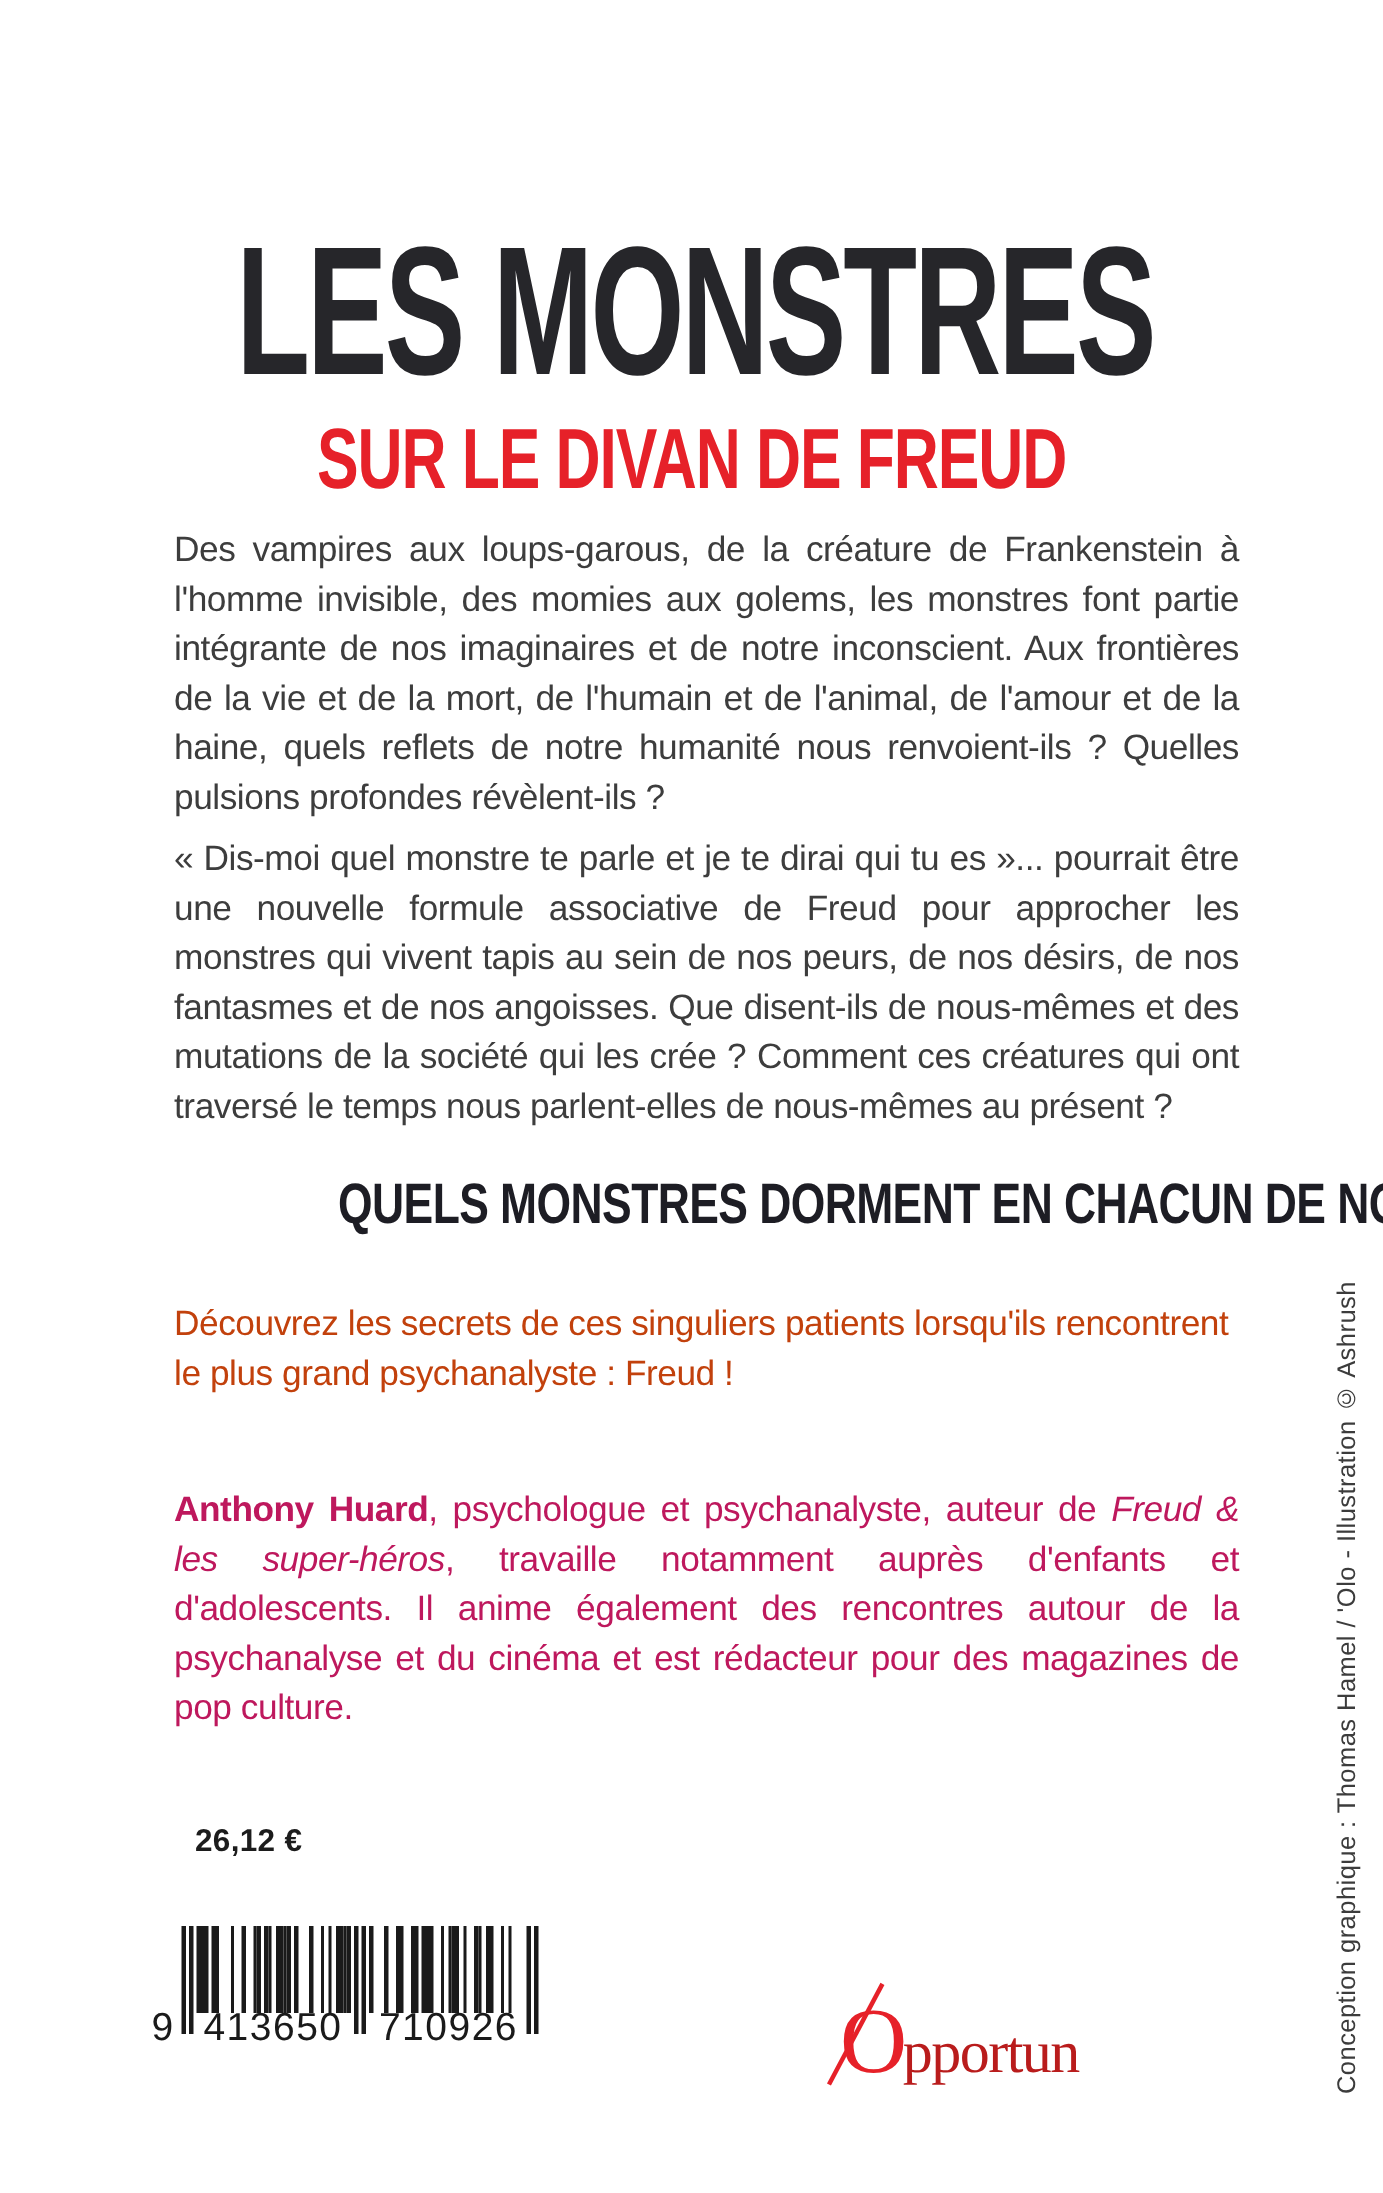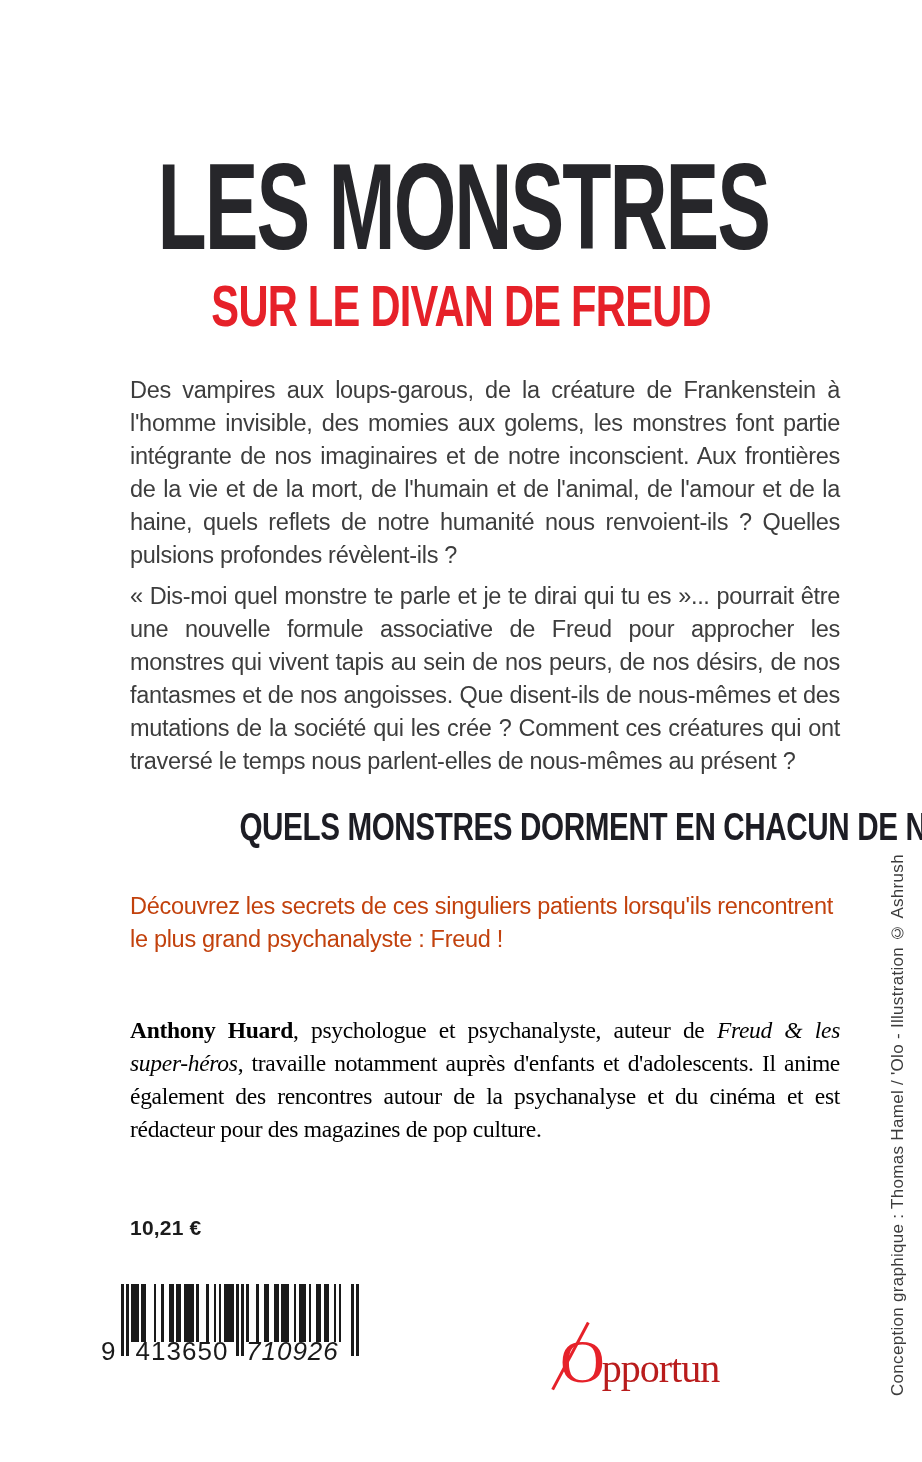--- a/index.html
+++ b/index.html
@@ -14,52 +14,52 @@
     display:inline-block;font-size:122px;line-height:1.0;font-weight:800;
     letter-spacing:-3px;color:#26262a;transform:scaleX(0.66);transform-origin:center;
     white-space:nowrap;
   }
   .book-subtitle{
     display:inline-block;margin-top:10px;font-size:57px;line-height:1.0;font-weight:800;
     letter-spacing:-1px;color:#e62129;transform:scaleX(0.73);transform-origin:center;
     white-space:nowrap;
   }
   
-  #content-column{position:absolute;left:130px;top:350px;width:710px;margin-top:24px;}
+  #content-column{position:absolute;left:116px;top:350px;width:710px;}
   .synopsis{
     margin:0 0 8px 0;font-size:23.5px;line-height:33px;letter-spacing:-0.3px;
     color:#3d3d3d;text-align:justify;
   }
   .question-heading-wrap{text-align:center;margin:30px 0 0 0;}
   .question-heading{
     display:inline-block;font-size:38px;line-height:1.05;font-weight:800;
     letter-spacing:-0.5px;color:#1d1d24;transform:scaleX(0.78);transform-origin:center;
     white-space:nowrap;
   }
   .closing-paragraph{
     margin:42px 0 0 0;font-size:23.5px;line-height:33px;letter-spacing:-0.3px;
     color:#c2410c;text-align:left;
   }
   .author-note{
     margin:58px 0 0 0;font-size:23.5px;line-height:33px;letter-spacing:-0.3px;
-    color:#000000;text-align:justify;font-family:Liberation Serif, serif;
+    color:#be185d;text-align:justify;
   }
   
   #price-block{position:absolute;left:130px;top:1216px;color:#1c1c1c;}
   .price{font-size:21px;font-weight:600;letter-spacing:0.2px;}
   .website{font-size:23px;font-weight:600;letter-spacing:0.2px;margin-top:4px;}
   
   #barcode{position:absolute;left:103px;top:1284px;width:262px;height:102px;}
   #barcode-bars{position:absolute;left:18px;top:0;display:flex;align-items:flex-start;}
   .bc-mod{width:2.5px;height:58px;flex:0 0 auto;}
   .bc-mod.tall{height:72px;}
   .bc-digit{position:absolute;top:52px;font-size:26px;color:#1a1a1a;letter-spacing:1px;}
   .bc-d-first{left:-2px;}
   .bc-d-left{left:26px;width:106px;text-align:center;}
-  .bc-d-right{left:143px;width:106px;text-align:left;font-style:italic;}
+  .bc-d-right{left:143px;width:106px;text-align:center;}
   
   #publisher-logo{
     position:absolute;left:560px;top:1330px;display:flex;align-items:baseline;
     font-family:"Liberation Serif",serif;white-space:nowrap;
   }
   .logo-o{position:relative;font-size:62px;line-height:1;color:#e62129;font-weight:400;}
   .logo-slash{
     position:absolute;left:9px;top:-12px;width:2.5px;height:76px;background:#e62129;
     transform:rotate(28deg);transform-origin:center;
   }
@@ -84,21 +84,21 @@
   <p class="synopsis">Des vampires aux loups-garous, de la créature de Frankenstein à l'homme invisible, des momies aux golems, les monstres font partie intégrante de nos imaginaires et de notre inconscient. Aux frontières de la vie et de la mort, de l'humain et de l'animal, de l'amour et de la haine, quels reflets de notre humanité nous renvoient-ils ? Quelles pulsions profondes révèlent-ils ?</p>
   <p class="synopsis">« Dis-moi quel monstre te parle et je te dirai qui tu es »... pourrait être une nouvelle formule associative de Freud pour approcher les monstres qui vivent tapis au sein de nos peurs, de nos désirs, de nos fantasmes et de nos angoisses. Que disent-ils de nous-mêmes et des mutations de la société qui les crée ? Comment ces créatures qui ont traversé le temps nous parlent-elles de nous-mêmes au présent ?</p>
   <div class="question-heading-wrap">
     <span class="question-heading">QUELS MONSTRES DORMENT EN CHACUN DE NOUS ?</span>
   </div>
   <p class="closing-paragraph">Découvrez les secrets de ces singuliers patients lorsqu'ils rencontrent le plus grand psychanalyste : Freud !</p>
   <p class="author-note"><span style="font-weight: 700;">Anthony Huard</span><span>, psychologue et psychanalyste, auteur de </span><span style="font-style: italic;">Freud &amp; les super-héros</span><span>, travaille notamment auprès d'enfants et d'adolescents. Il anime également des rencontres autour de la psychanalyse et du cinéma et est rédacteur pour des magazines de pop culture.</span></p>
 </div>
 
 <div id="price-block">
-  <div class="price">10,21 €</div>
+  <div class="price">26,12 €</div>
 </div>
 
 <div id="barcode">
   <div id="barcode-bars">
       <span class="bc-mod tall" style="background: rgb(26, 26, 26);"></span>
       <span class="bc-mod tall" style="background: transparent;"></span>
       <span class="bc-mod tall" style="background: rgb(26, 26, 26);"></span>
       <span class="bc-mod" style="background: transparent;"></span>
       <span class="bc-mod" style="background: rgb(26, 26, 26);"></span>
       <span class="bc-mod" style="background: rgb(26, 26, 26);"></span>

